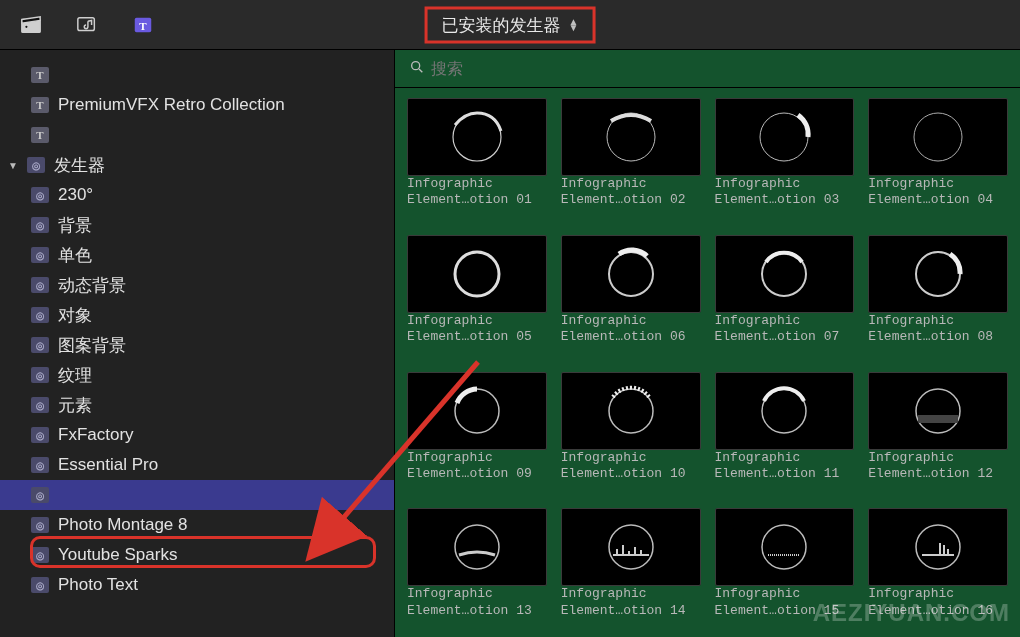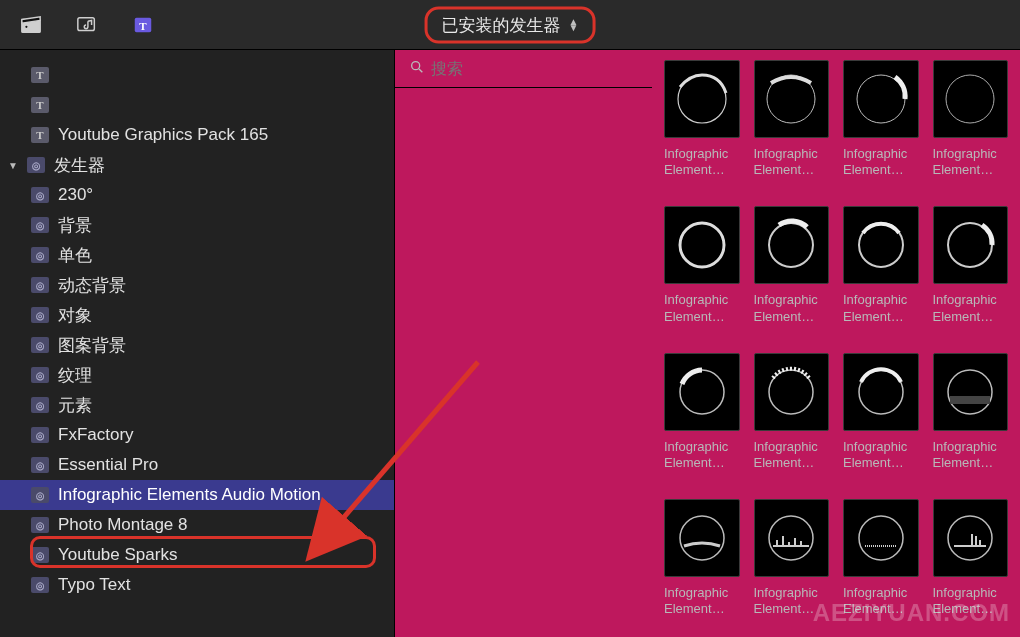--- a/index.html
+++ b/index.html
@@ -33,21 +33,21 @@
     top: 50%;
     transform: translate(-50%,-50%);
   }
   .dropdown {
     display: flex;
     align-items: center;
     gap: 8px;
     color: #e8e8e8;
     font-size: 17px;
     padding: 4px 14px;
-    border-radius: 14px;
+    border-radius: 0;
     border: 3px solid #d9332a;
   }
   .chevrons { font-size: 10px; line-height: 6px; color:#bfbfbf; display:flex; flex-direction:column; }
   .main {
     display: flex;
     height: calc(637px - 50px);
   }
   .sidebar {
     width: 395px;
     background: #222;
@@ -98,22 +98,22 @@
     position:absolute;
     border:3px solid #d9332a;
     border-radius:10px;
     left:30px; top:536px;
     width:346px; height:32px;
     pointer-events:none;
   }
   .content {
     flex: 1;
     display:flex;
-    flex-direction:row;
-    background:#be185d;
+    flex-direction:column;
+    background:#14532d;
     overflow:hidden;
   }
   .search-row {
     height: 38px;
     display:flex;
     align-items:center;
     padding: 0 14px;
     border-bottom:1px solid #000;
   }
   .search-icon { color:#bbb; font-size:16px; margin-right:6px;}
@@ -135,24 +135,25 @@
     background:#000;
     border:1px solid #3a3a3a;
     border-radius:2px;
     display:flex;align-items:center;justify-content:center;
     overflow:hidden;
   }
   .thumb svg { width:64px; height:64px; }
   .card-label {
     font-size:13px;
     color:#b8b8b8;
-    margin-top:8px;
+    margin-top:0;
     line-height:1.25;
     height:34px;
     overflow:hidden;
+    font-family:Liberation Mono, monospace;
   }
   
   .arrow {
     position:absolute;
     left:268px; top:354px;
     pointer-events:none;
   }
   .watermark {
     position:absolute;
     right:10px; bottom:10px;
@@ -205,26 +206,26 @@
   <div class="sidebar" id="sidebar">
       <div class="tree-row indent1">
         <span class="icon-box">
           <span class="icon-t">T</span>
         </span>
       </div>
       <div class="tree-row indent1">
         <span class="icon-box">
           <span class="icon-t">T</span>
         </span>
+        <span>PremiumVFX Retro Collection</span>
       </div>
       <div class="tree-row indent1">
         <span class="icon-box">
           <span class="icon-t">T</span>
         </span>
-        <span>Youtube Graphics Pack 165</span>
       </div>
       <div class="tree-row indent0">
         <span class="disclosure">▼</span>
         <span class="icon-box">
           <span class="icon-g">◎</span>
         </span>
         <span>发生器</span>
       </div>
       <div class="tree-row indent2">
         <span class="icon-box">
@@ -283,39 +284,38 @@
       <div class="tree-row indent2">
         <span class="icon-box">
           <span class="icon-g">◎</span>
         </span>
         <span>Essential Pro</span>
       </div>
       <div class="tree-row indent2 selected">
         <span class="icon-box">
           <span class="icon-g">◎</span>
         </span>
-        <span>Infographic Elements Audio Motion</span>
       </div>
       <div class="tree-row indent2">
         <span class="icon-box">
           <span class="icon-g">◎</span>
         </span>
         <span>Photo Montage 8</span>
       </div>
       <div class="tree-row indent2">
         <span class="icon-box">
           <span class="icon-g">◎</span>
         </span>
         <span>Youtube Sparks</span>
       </div>
       <div class="tree-row indent2">
         <span class="icon-box">
           <span class="icon-g">◎</span>
         </span>
-        <span>Typo Text</span>
+        <span>Photo Text</span>
       </div>
     </div>
 
   <div class="content">
     <div class="search-row">
       <span class="search-icon">
         <svg width="16" height="16" viewBox="0 0 24 24" fill="none" stroke="#bbb" stroke-width="2">
           <circle cx="10" cy="10" r="6"></circle>
             <path d="M15 15 L20 20"></path>
         </svg>

